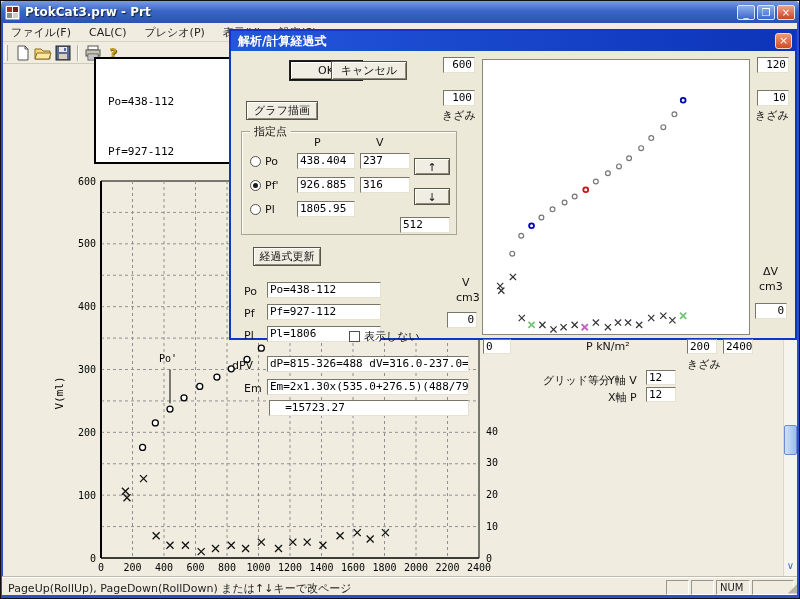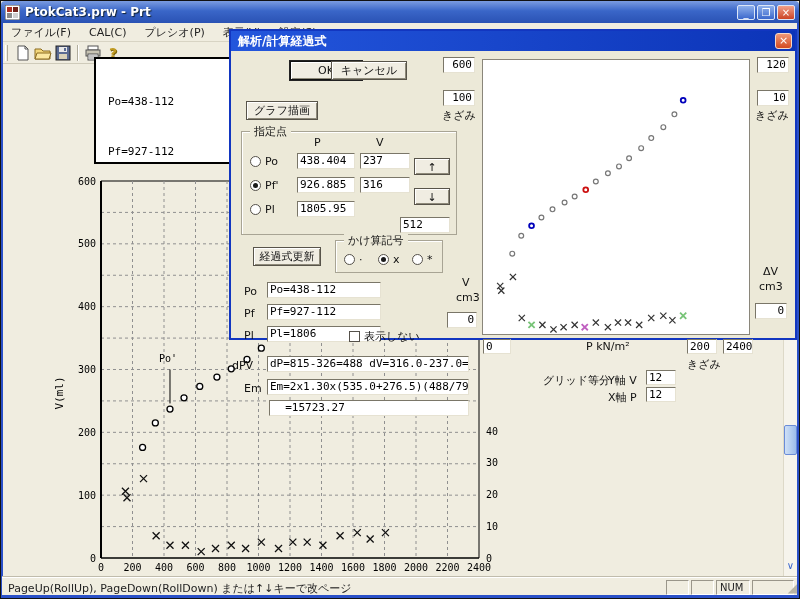--- a/index.html
+++ b/index.html
@@ -366,35 +366,20 @@
         </div>
         <div class="fld" style="left:55px; top:69px; width:58px; height:16px;">1805.95</div>
         <div class="fld" style="left:118px; top:85px; width:50px; height:16px;margin-left:40px;">512</div>
 
         <div class="btn" style="left:172px; top:26px; width:36px; height:17px;">↑</div>
         <div class="btn" style="left:172px; top:56px; width:36px; height:17px;">↓</div>
       </div>
 
       <div class="btn" style="left:22px; top:196px; width:68px; height:19px;">経過式更新</div>
 
-      <div class="group" style="left:104px; top:189px; width:108px; height:33px;">
-        <span class="group-label">かけ算記号</span>
-        <div class="radio-row" style="left:8px; top:12px;">
-          <span class="rb"></span>
-          <span>·</span>
-        </div>
-        <div class="radio-row" style="left:42px; top:12px;">
-          <span class="rb on"></span>
-          <span>x</span>
-        </div>
-        <div class="radio-row" style="left:76px; top:12px;">
-          <span class="rb"></span>
-          <span>*</span>
-        </div>
-      </div>
 
       <div class="lbl" style="left:13px; top:234px;">Po</div>
       <div class="fld" style="left:36px; top:231px; width:114px; height:16px;">Po=438-112</div>
       <div class="lbl" style="left:13px; top:256px;">Pf</div>
       <div class="fld" style="left:36px; top:253px; width:114px; height:16px;">Pf=927-112</div>
       <div class="lbl" style="left:13px; top:278px;">Pl</div>
       <div class="fld" style="left:36px; top:275px; width:114px; height:16px;">Pl=1806</div>
 
       <div class="radio-row" style="left:118px; top:278px;">
         <span class="cb"></span>

